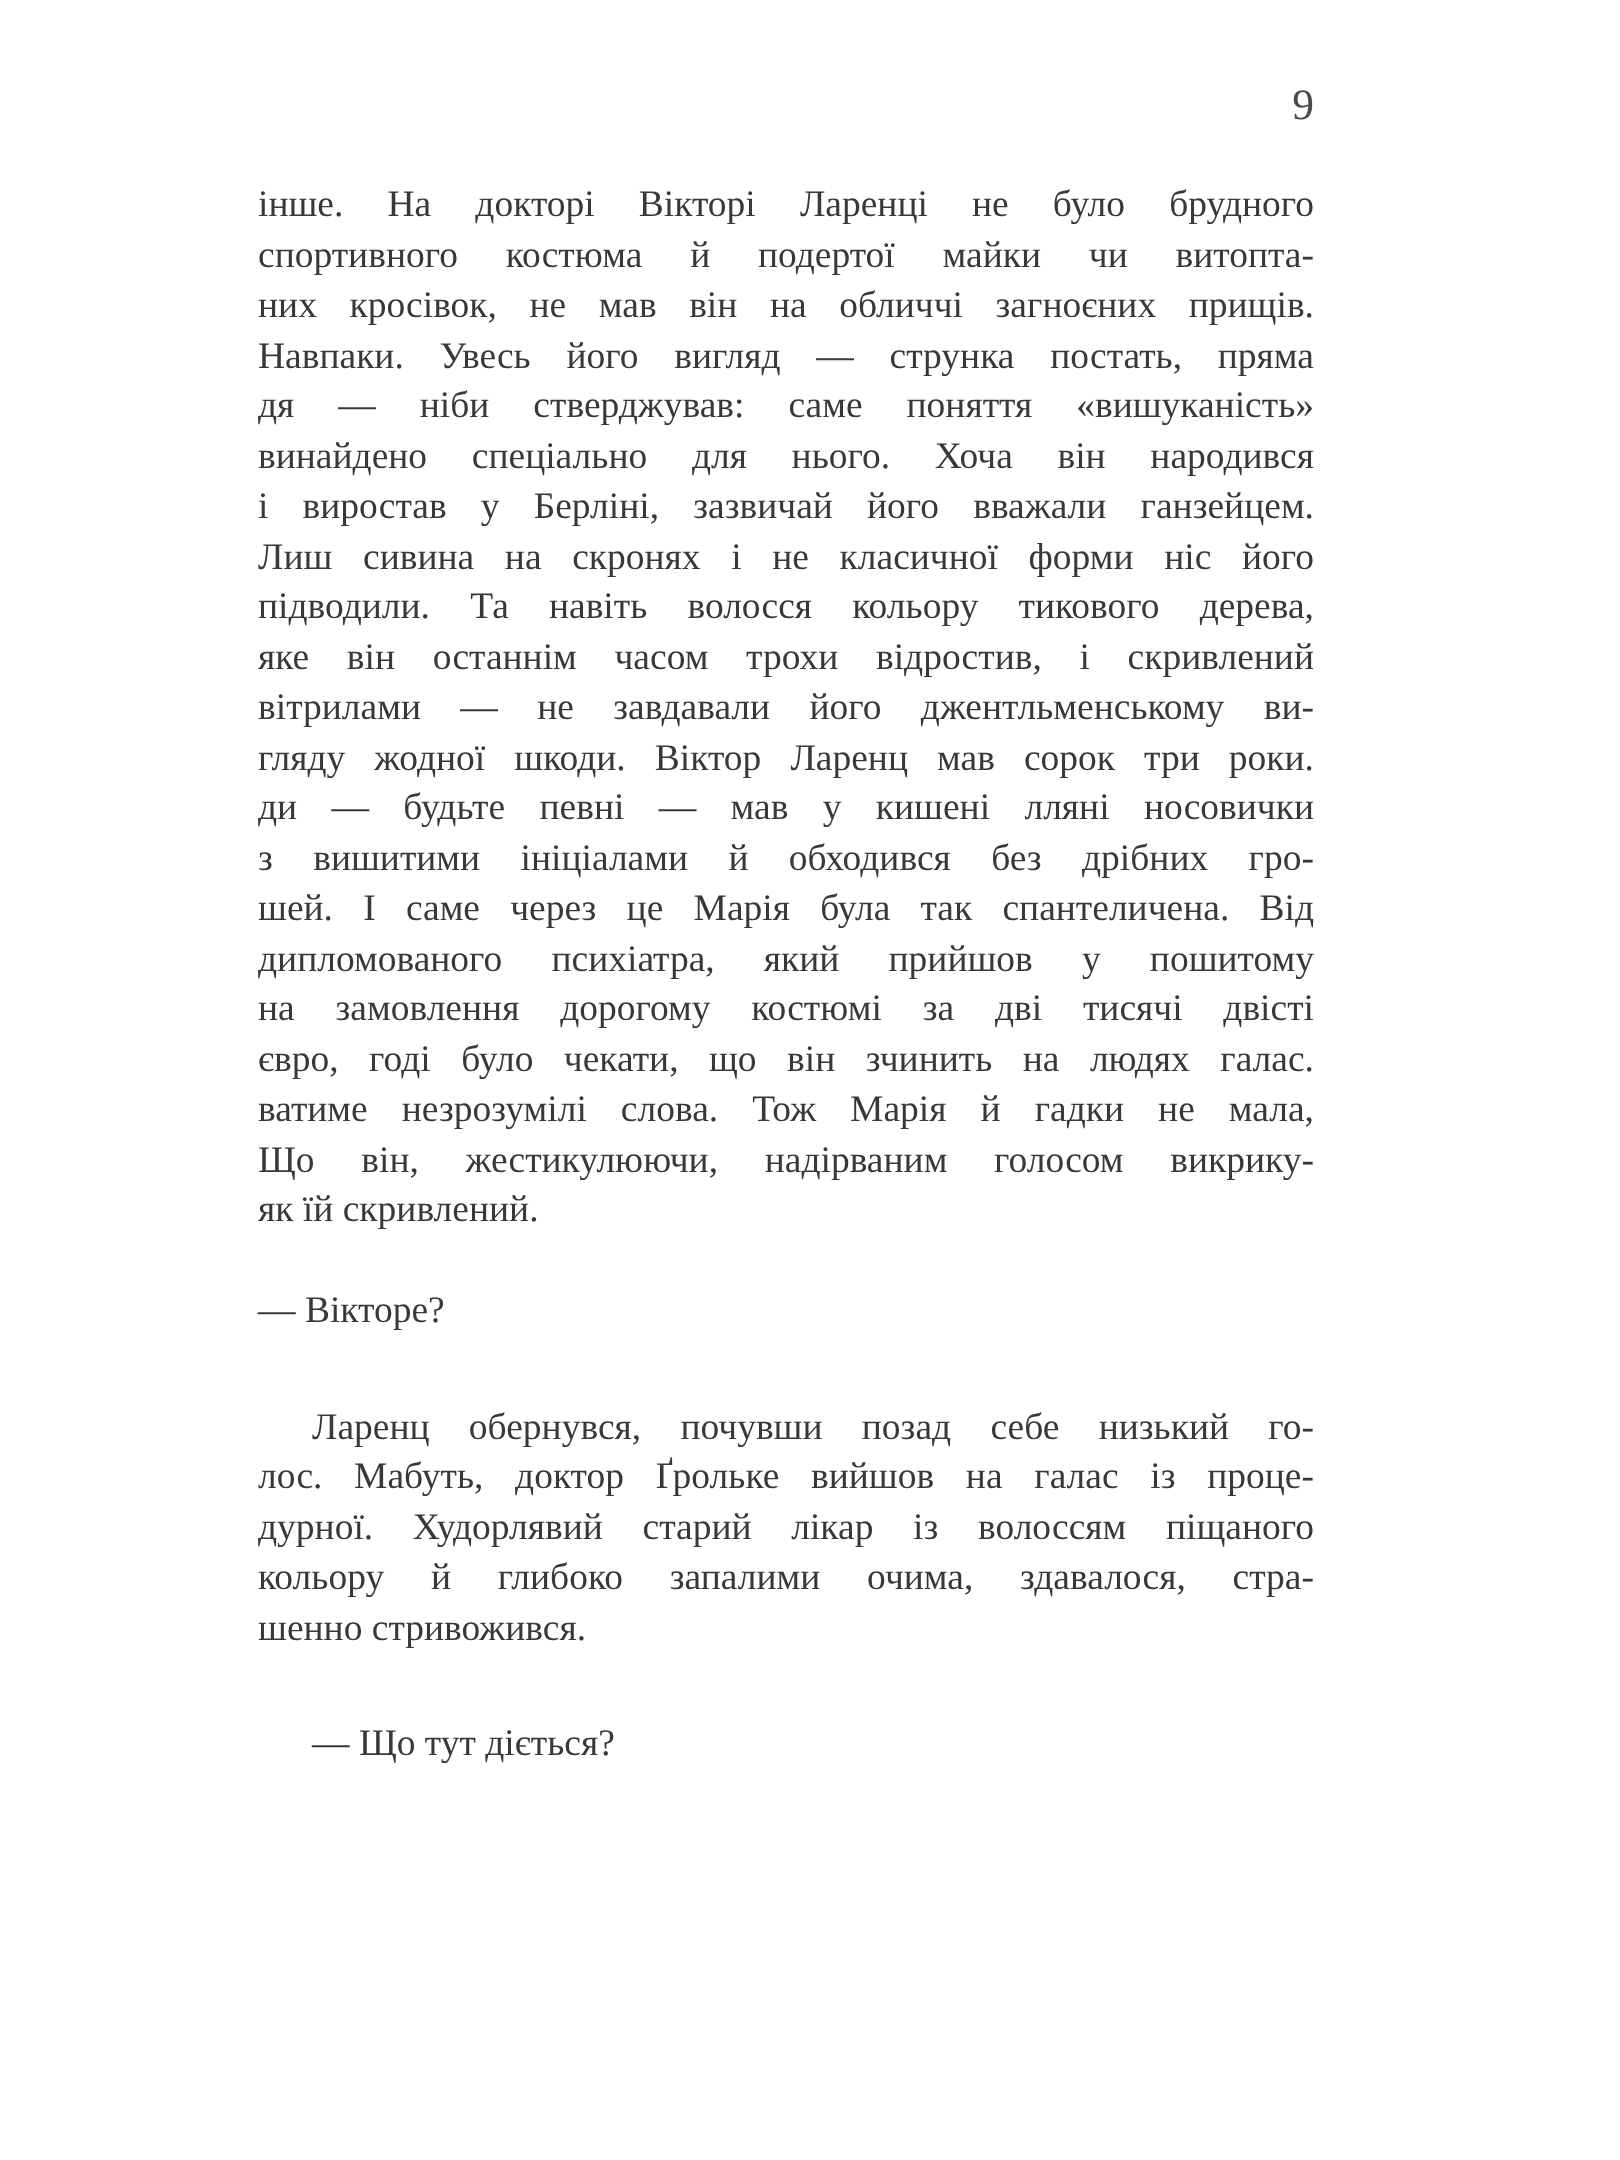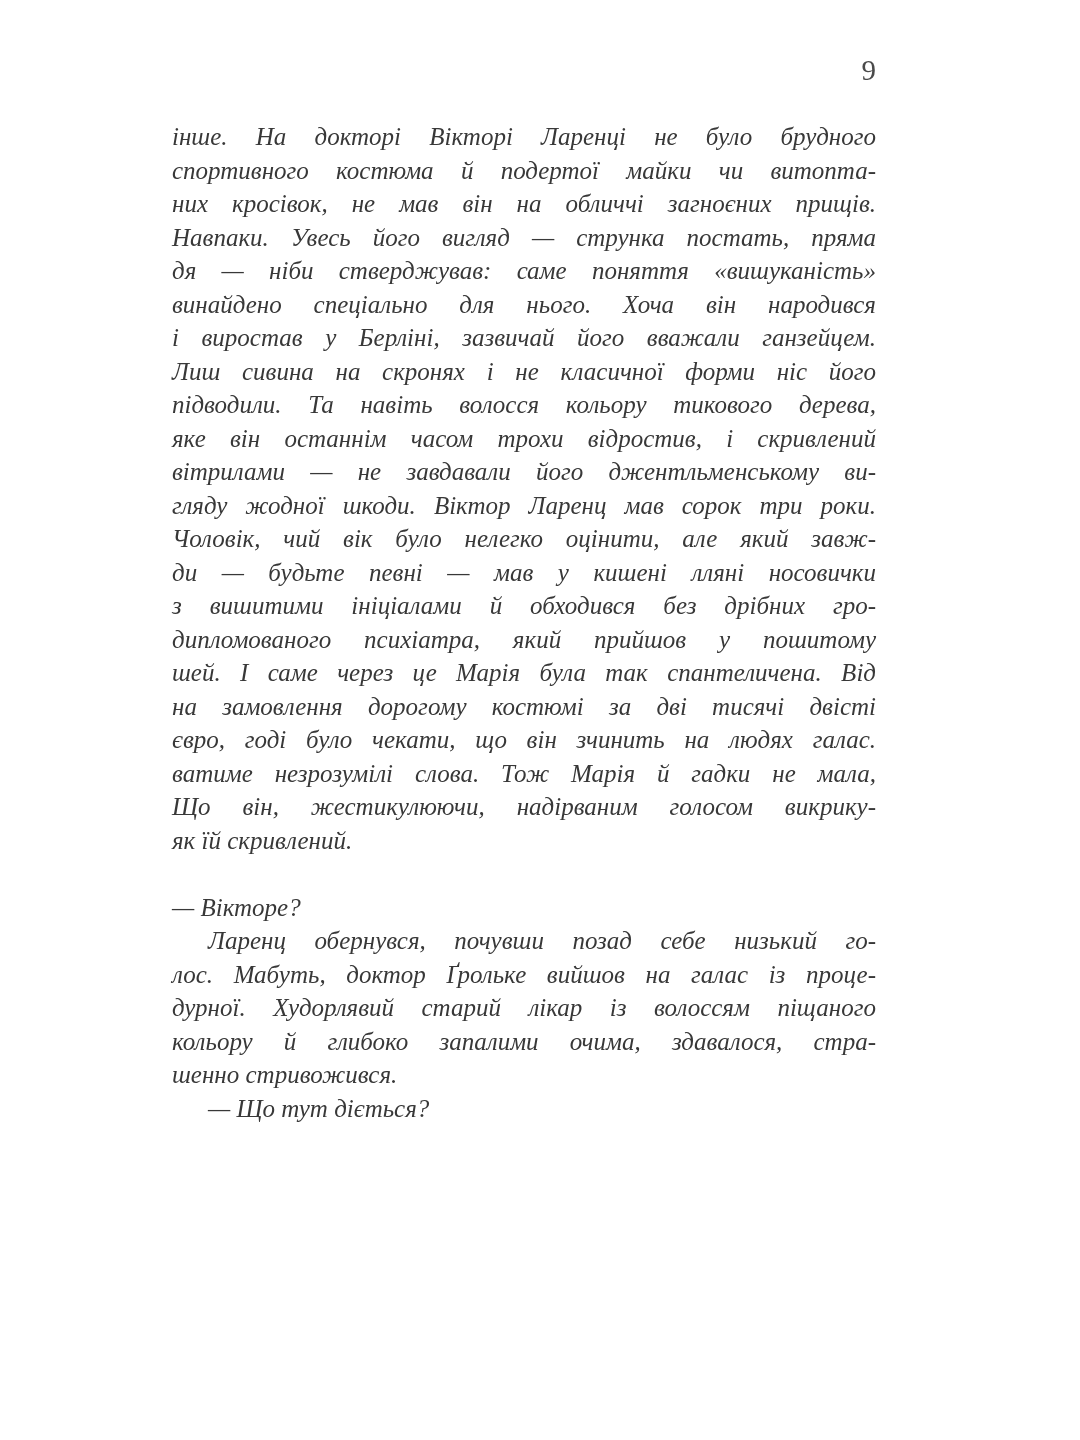--- a/index.html
+++ b/index.html
@@ -37,27 +37,27 @@
   .paragraph {
     margin: 0;
   }
   .paragraph.gap-after {
     margin-bottom: 33.5px;
   }
   .line {
     text-align: justify;
     text-align-last: justify;
     white-space: nowrap;
-    font-style: italic;
   }
   .line.last {
     text-align-last: left;
   }
   .paragraph.indent .line.first {
     padding-left: 36px;
+    margin-top: 44px;
   }
 </style>
 </head>
 <body>
 
 <div class="book-page">
   <div class="page-number">9</div>
   <div class="text-block">
       <div class="paragraph gap-after">
         <div class="line first">інше. На докторі Вікторі Ларенці не було брудного</div>
@@ -65,25 +65,24 @@
         <div class="line">них кросівок, не мав він на обличчі загноєних прищів.</div>
         <div class="line">Навпаки. Увесь його вигляд — струнка постать, пряма</div>
         <div class="line">дя — ніби стверджував: саме поняття «вишуканість»</div>
         <div class="line">винайдено спеціально для нього. Хоча він народився</div>
         <div class="line">і виростав у Берліні, зазвичай його вважали ганзейцем.</div>
         <div class="line">Лиш сивина на скронях і не класичної форми ніс його</div>
         <div class="line">підводили. Та навіть волосся кольору тикового дерева,</div>
         <div class="line">яке він останнім часом трохи відростив, і скривлений</div>
         <div class="line">вітрилами — не завдавали його джентльменському ви-</div>
         <div class="line">гляду жодної шкоди. Віктор Ларенц мав сорок три роки.</div>
-        <div class="line">Чоловік, чий вік було нелегко оцінити, але який завж-</div>
         <div class="line">ди — будьте певні — мав у кишені лляні носовички</div>
         <div class="line">з вишитими ініціалами й обходився без дрібних гро-</div>
+        <div class="line">шей. І саме через це Марія була так спантеличена. Від</div>
         <div class="line">дипломованого психіатра, який прийшов у пошитому</div>
-        <div class="line">шей. І саме через це Марія була так спантеличена. Від</div>
         <div class="line">на замовлення дорогому костюмі за дві тисячі двісті</div>
         <div class="line">євро, годі було чекати, що він зчинить на людях галас.</div>
         <div class="line">ватиме незрозумілі слова. Тож Марія й гадки не мала,</div>
         <div class="line">Що він, жестикулюючи, надірваним голосом викрику-</div>
         <div class="line last">як їй скривлений.</div>
       </div>
       <div class="paragraph">
         <div class="line first last">— Вікторе?</div>
       </div>
       <div class="paragraph indent">

